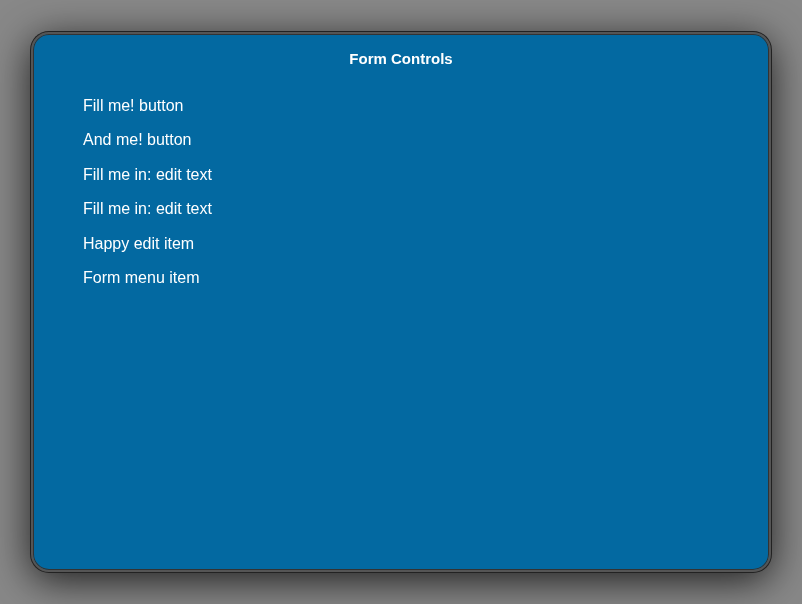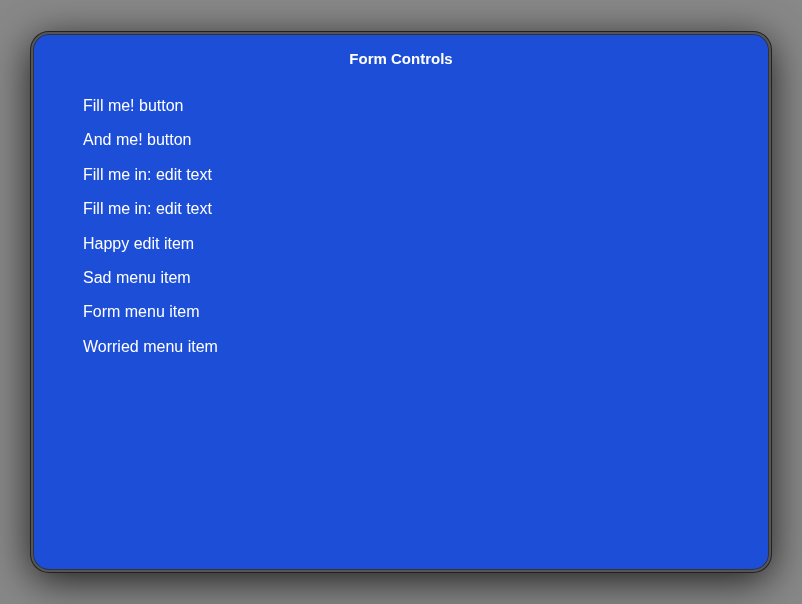--- a/index.html
+++ b/index.html
@@ -14,21 +14,21 @@
       background: #888;
       display: flex;
       align-items: center;
       justify-content: center;
       font-family: -apple-system, BlinkMacSystemFont, "Helvetica Neue", Helvetica, Arial, sans-serif;
     }
 
     .window {
       width: 740px;
       height: 540px;
-      background: #1d4ed8;
+      background: #0369a1;
       border-radius: 18px;
       border: 2px solid #555;
       box-shadow: 0 0 0 1px #222, 0 8px 40px rgba(0,0,0,0.8), inset 0 0 0 1px #333;
       display: flex;
       flex-direction: column;
       padding: 0;
       overflow: hidden;
     }
 
     .title-bar {
@@ -65,17 +65,15 @@
 <div class="window">
   <div class="title-bar">
     <h1>Form Controls</h1>
   </div>
   <div class="content" id="controls-container">
   <span class="control-item">Fill me! button</span>
       <span class="control-item">And me! button</span>
       <span class="control-item">Fill me in: edit text</span>
       <span class="control-item">Fill me in: edit text</span>
       <span class="control-item">Happy edit item</span>
-      <span class="control-item">Sad menu item</span>
       <span class="control-item">Form menu item</span>
-      <span class="control-item">Worried menu item</span>
     </div>
 </div>
 
 </body></html>

